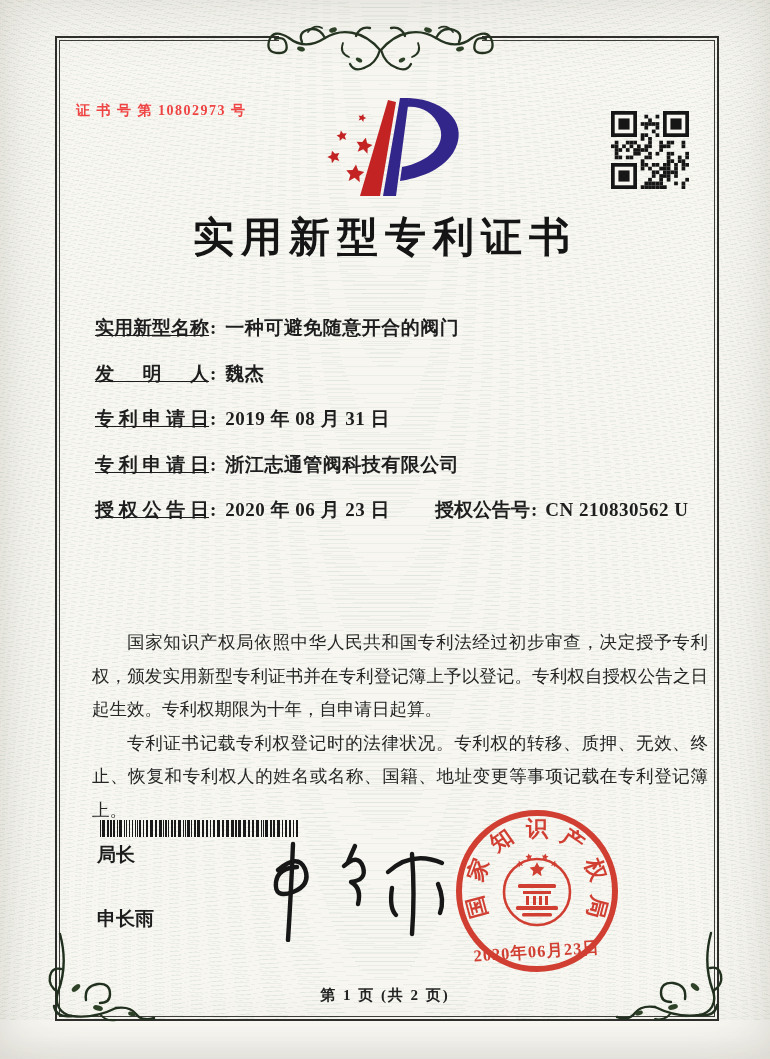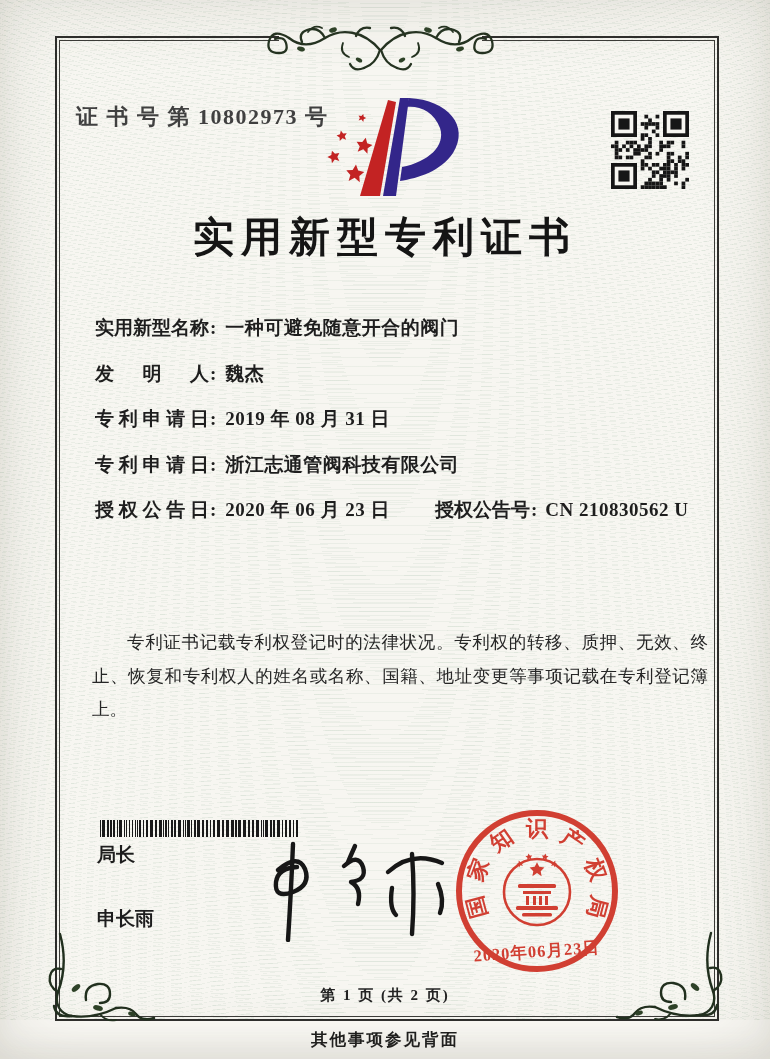--- a/index.html
+++ b/index.html
@@ -17,25 +17,25 @@
       repeating-radial-gradient(ellipse 140% 60% at 50% 125%, rgba(120,160,130,0.09) 0 1px, rgba(0,0,0,0) 1px 8px),
       #f7f6f1;
   }
   .photo::after{
     content:'';position:absolute;inset:0;pointer-events:none;
     box-shadow:inset 0 0 70px rgba(95,88,70,.16), inset 0 -12px 25px rgba(95,88,70,.08);
   }
   .frame{position:absolute;left:55px;top:36px;width:660px;height:981px;border:2.5px solid #2e2e2c;}
   .frame-inner{position:absolute;inset:2px;border:1px solid #3c3c38;}
   .abs{position:absolute;}
-  .cert-number{left:76px;top:102px;font-size:22px;letter-spacing:1.5px;font-weight:600;color:#404040;text-align:right;}
+  .cert-number{left:76px;top:102px;font-size:14px;letter-spacing:1.5px;font-weight:600;color:#ef4444;text-align:right;}
   .title{left:0;right:0;top:210px;text-align:center;font-size:41px;font-weight:700;letter-spacing:7px;color:#151515;}
   .fields{left:95px;top:318px;right:58px;font-size:19px;font-weight:600;color:#1e1e1e;}
   .frow{margin-bottom:26.5px;position:relative;line-height:19px;white-space:nowrap;}
-  .flabel{display:inline-block;width:114px;text-align:justify;text-align-last:justify;-moz-text-align-last:justify;vertical-align:top;}
+  .flabel{display:inline-block;width:114px;text-align:justify;text-align-last:justify;-moz-text-align-last:justify;vertical-align:top;text-decoration:underline;}
   .colon{display:inline-block;margin:0 9px 0 1px;}
   .fvalue{letter-spacing:.5px;text-align:right;}
   .fgroup2{position:absolute;left:340px;top:0;}
   .fgroup2 .colon{margin:0 8px 0 1px;}
   .paras{left:92px;right:62px;top:626px;font-size:17.5px;line-height:33.5px;color:#262626;font-weight:500;text-align:justify;}
   .paras p{margin:0;text-indent:2em;}
   .barcode{left:100px;top:820px;width:198px;height:17px;font-size:0;white-space:nowrap;overflow:hidden;}
   .barcode i{display:inline-block;height:100%;background:#1a1a1a;}
   .barcode i.g{background:transparent;}
   .director-title{left:97px;top:842px;font-size:19px;font-weight:600;}
@@ -255,20 +255,21 @@
     </div>
     <div class="frow">
       <span class="flabel">授权公告日</span><span class="colon">:</span><span class="fvalue">2020 年 06 月 23 日</span>
       <span class="fgroup2">
         <span>授权公告号</span><span class="colon">:</span><span class="fvalue">CN 210830562 U</span>
       </span>
     </div>
   </div>
 
   <div class="abs paras">
+    <p>国家知识产权局依照中华人民共和国专利法经过初步审查，决定授予专利权，颁发实用新型专利证书并在专利登记簿上予以登记。专利权自授权公告之日起生效。专利权期限为十年，自申请日起算。</p>
     <p>专利证书记载专利权登记时的法律状况。专利权的转移、质押、无效、终止、恢复和专利权人的姓名或名称、国籍、地址变更等事项记载在专利登记簿上。</p>
   </div>
 
   <div class="abs barcode" id="barcode"><i style="width:1px"></i><i class="g" style="width:1px"></i><i style="width:3px"></i><i class="g" style="width:2px"></i><i style="width:2px"></i><i class="g" style="width:1px"></i><i style="width:2px"></i><i class="g" style="width:1px"></i><i style="width:2px"></i><i class="g" style="width:2px"></i><i style="width:1px"></i><i class="g" style="width:1px"></i><i style="width:3px"></i><i class="g" style="width:2px"></i><i style="width:1px"></i><i class="g" style="width:1px"></i><i style="width:1px"></i><i class="g" style="width:2px"></i><i style="width:1px"></i><i class="g" style="width:2px"></i><i style="width:1px"></i><i class="g" style="width:2px"></i><i style="width:1px"></i><i class="g" style="width:1px"></i><i style="width:1px"></i><i class="g" style="width:1px"></i><i style="width:2px"></i><i class="g" style="width:2px"></i><i style="width:1px"></i><i class="g" style="width:2px"></i><i style="width:2px"></i><i class="g" style="width:2px"></i><i style="width:3px"></i><i class="g" style="width:2px"></i><i style="width:2px"></i><i class="g" style="width:2px"></i><i style="width:3px"></i><i class="g" style="width:1px"></i><i style="width:1px"></i><i class="g" style="width:1px"></i><i style="width:2px"></i><i class="g" style="width:1px"></i><i style="width:1px"></i><i class="g" style="width:2px"></i><i style="width:2px"></i><i class="g" style="width:1px"></i><i style="width:2px"></i><i class="g" style="width:2px"></i><i style="width:3px"></i><i class="g" style="width:2px"></i><i style="width:1px"></i><i class="g" style="width:1px"></i><i style="width:1px"></i><i class="g" style="width:1px"></i><i style="width:3px"></i><i class="g" style="width:1px"></i><i style="width:1px"></i><i class="g" style="width:2px"></i><i style="width:2px"></i><i class="g" style="width:1px"></i><i style="width:3px"></i><i class="g" style="width:2px"></i><i style="width:2px"></i><i class="g" style="width:2px"></i><i style="width:2px"></i><i class="g" style="width:2px"></i><i style="width:1px"></i><i class="g" style="width:2px"></i><i style="width:2px"></i><i class="g" style="width:2px"></i><i style="width:3px"></i><i class="g" style="width:2px"></i><i style="width:2px"></i><i class="g" style="width:2px"></i><i style="width:3px"></i><i class="g" style="width:2px"></i><i style="width:3px"></i><i class="g" style="width:1px"></i><i style="width:2px"></i><i class="g" style="width:1px"></i><i style="width:3px"></i><i class="g" style="width:2px"></i><i style="width:3px"></i><i class="g" style="width:2px"></i><i style="width:2px"></i><i class="g" style="width:2px"></i><i style="width:2px"></i><i class="g" style="width:2px"></i><i style="width:3px"></i><i class="g" style="width:2px"></i><i style="width:1px"></i><i class="g" style="width:1px"></i><i style="width:1px"></i><i class="g" style="width:1px"></i><i style="width:3px"></i><i class="g" style="width:2px"></i><i style="width:2px"></i><i class="g" style="width:1px"></i><i style="width:2px"></i><i class="g" style="width:2px"></i><i style="width:3px"></i><i class="g" style="width:2px"></i><i style="width:1px"></i><i class="g" style="width:2px"></i><i style="width:2px"></i><i class="g" style="width:2px"></i><i style="width:2px"></i><i class="g" style="width:2px"></i><i style="width:1px"></i><i class="g" style="width:2px"></i><i style="width:2px"></i></div>
 
   <div class="abs director-title">局长</div>
   <div class="abs director-name">申长雨</div>
 
   <svg class="abs sig" width="205" height="108" viewBox="0 0 205 108">
     <g fill="none" stroke="#171717" stroke-width="4.4" stroke-linecap="round" stroke-linejoin="round">
@@ -307,14 +308,13 @@
       <rect x="81" y="90" width="3" height="9"></rect>
       <rect x="87" y="90" width="3" height="9"></rect>
       <rect x="93" y="90" width="3" height="9"></rect>
       <rect x="64" y="100" width="42" height="4" rx="1.5"></rect>
       <rect x="70" y="107" width="30" height="3.4" rx="1.5"></rect>
     </g>
     <text class="seal-date" x="85" y="151" text-anchor="middle" transform="rotate(-4 85 151)">2020年06月23日</text>
   </svg>
 
   <div class="abs page-footer">第 1 页 (共 2 页)</div>
-  <div class="abs back-note">其他事项参见背面</div>
 </div>
 
 </body></html>

